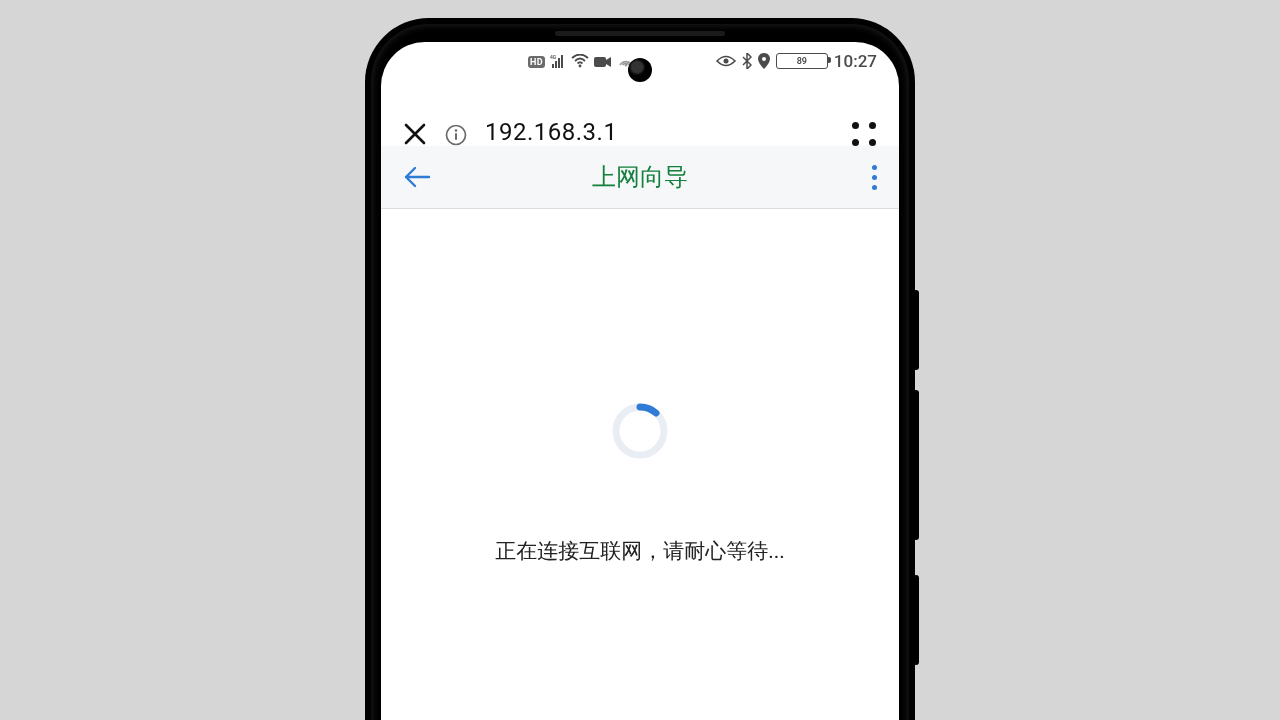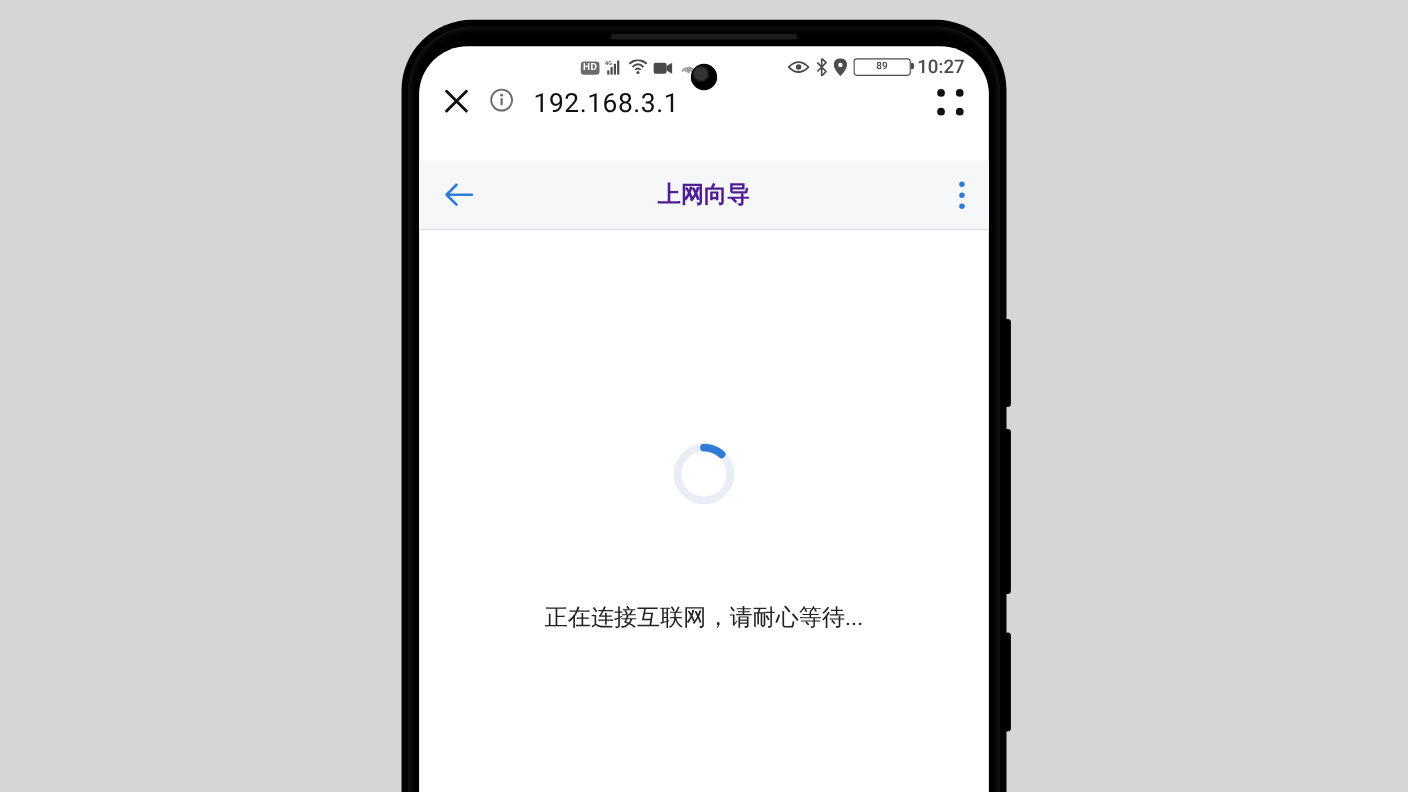--- a/index.html
+++ b/index.html
@@ -68,48 +68,48 @@
     content:"";position:absolute;right:-4px;top:3px;width:2.5px;height:6px;
     background:#4b4b4b;border-radius:0 2px 2px 0;
   }
   .hd-badge{
     font-size:9px;font-weight:700;background:#6b6b6b;color:#fff;
     border-radius:3px;padding:1px 2px;letter-spacing:.5px;
   }
 
   
   .browser-bar{
-    height:66px;display:flex;align-items:flex-start;padding:0 22px;gap:18px;
+    height:66px;display:flex;align-items:flex-end;padding:0 22px;gap:18px;
   }
   .browser-bar .addr{font-size:24px;color:#111;letter-spacing:.5px;}
   .icon-btn{display:flex;align-items:center;justify-content:center;}
 
   
   .page-header{
     height:62px;background:#f6f7f9;border-bottom:1px solid #d9dce0;
     display:flex;align-items:center;padding:0 22px;position:relative;
   }
   .page-title{
     position:absolute;left:0;right:0;text-align:center;
-    font-size:21px;color:#4c1d95;font-weight:700;
+    font-size:24px;color:#15803d;font-weight:400;
   }
   .page-header .back{z-index:1;}
   .page-header .kebab{margin-left:auto;z-index:1;}
 
   
   .content{
     display:flex;flex-direction:column;align-items:center;
     padding-top:190px;
   }
   .spinner{
     width:64px;height:64px;position:relative;margin-bottom:70px;
   }
   .spinner svg{position:absolute;inset:0;}
   .status-text{
-    font-size:21px;color:#222;margin:14px;
+    font-size:21px;color:#222;margin:4px;
   }
 
   
   .three-dots{display:flex;flex-direction:column;gap:5px;}
   .three-dots span{width:5px;height:5px;border-radius:50%;background:#2f7bd6;}
 
   
   .four-dots{display:grid;grid-template-columns:8px 8px;grid-template-rows:8px 8px;gap:9px;}
   .four-dots span{width:7px;height:7px;border-radius:50%;background:#111;}
 </style>

